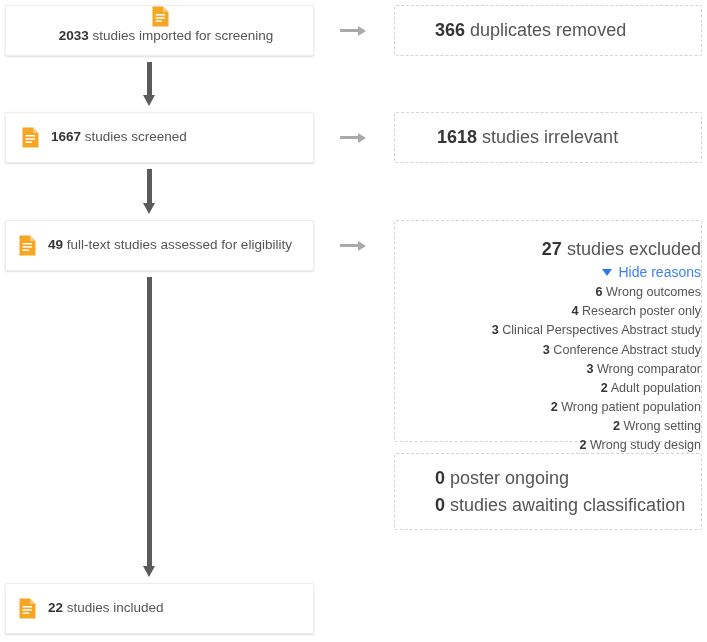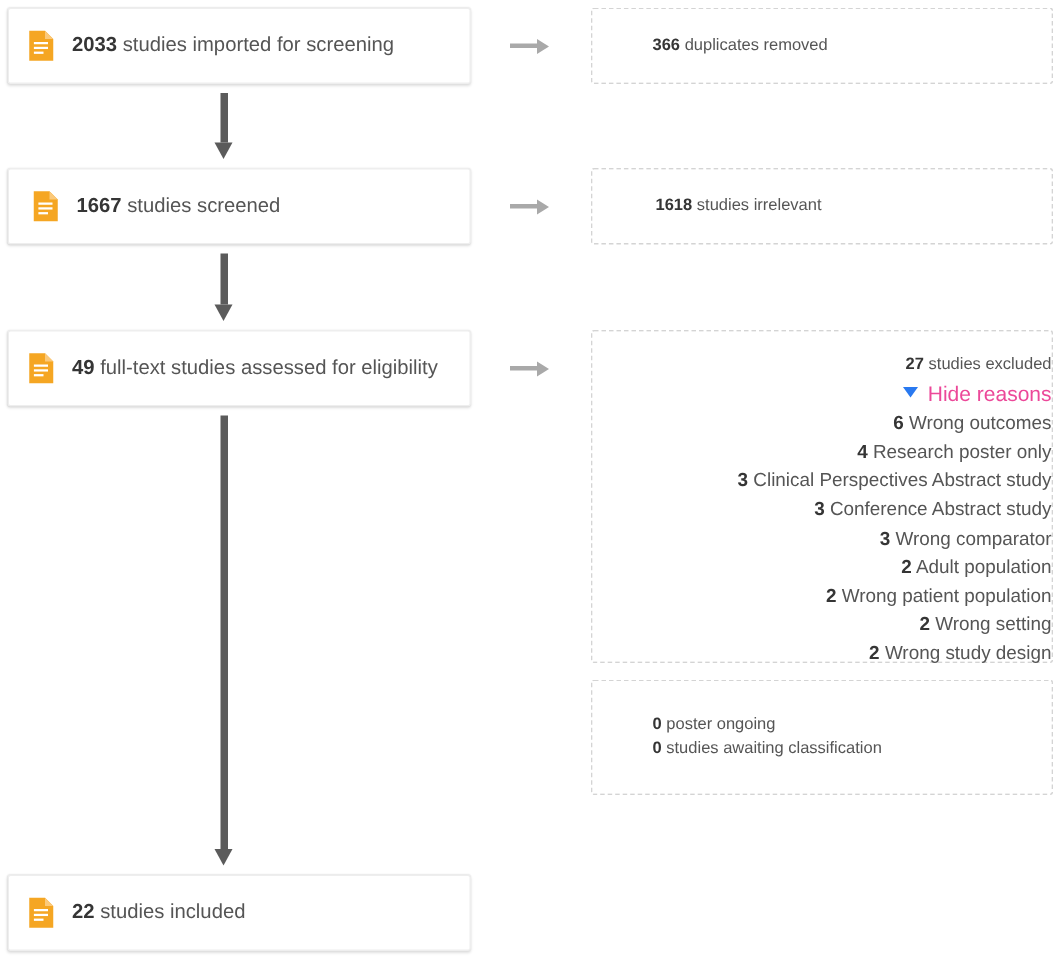--- a/index.html
+++ b/index.html
@@ -60,21 +60,21 @@
     width: 308px;
     background: #ffffff;
     border: 1px dashed #d4d4d4;
     border-radius: 2px;
     padding: 0 0 0 40px;
     display: flex;
     flex-direction: column;
     justify-content: center;
   }
   .dcard-line {
-    font-size: 11px;
+    font-size: 18px;
     line-height: 1.45;
     white-space: nowrap;
   }
 
   
   .varrow {
     position: absolute;
     left: 143px;
     width: 13px;
   }
@@ -133,35 +133,35 @@
   .tri {
     width: 0;
     height: 0;
     border-left: 5.5px solid transparent;
     border-right: 5.5px solid transparent;
     border-top: 7px solid #2979f0;
     margin-right: 7px;
     flex: 0 0 auto;
   }
   .toggle-label {
-    color: #ec4899;
+    color: #3b82f6;
     font-size: 14px;
     font-weight: normal;
   }
   .reason {
     font-size: 12.6px;
     line-height: 1.52;
     white-space: nowrap;
   }
   .reason .num { font-size: 12.6px; }
 </style>
 </head>
 <body>
 
-<div class="card" style="top:5px; height:51px;">
+<div class="card" style="top:5px; height:51px;flex-direction:column;">
   <span class="doc-icon">
     <svg width="17" height="21" viewBox="0 0 17 21" xmlns="http://www.w3.org/2000/svg">
       <path d="M0.5 0.5 H11 L16.5 6 V20.5 H0.5 Z" fill="#f5a623"></path>
       <path d="M11 0.5 L16.5 6 H11 Z" fill="#fbc97a"></path>
       <rect x="3.6" y="8" width="9.4" height="1.5" fill="#ffffff"></rect>
       <rect x="3.6" y="11.2" width="9.4" height="1.5" fill="#ffffff"></rect>
       <rect x="3.6" y="14.4" width="6.4" height="1.5" fill="#ffffff"></rect>
     </svg>
   </span>
   <span class="card-text"><span class="num">2033</span> <span class="lbl">studies imported for screening</span></span>

